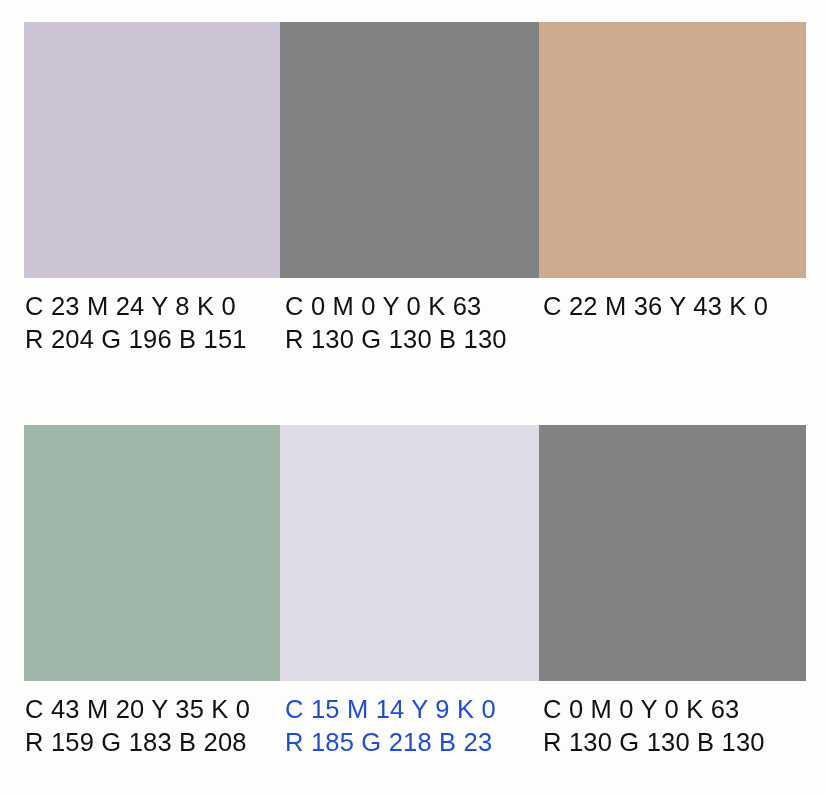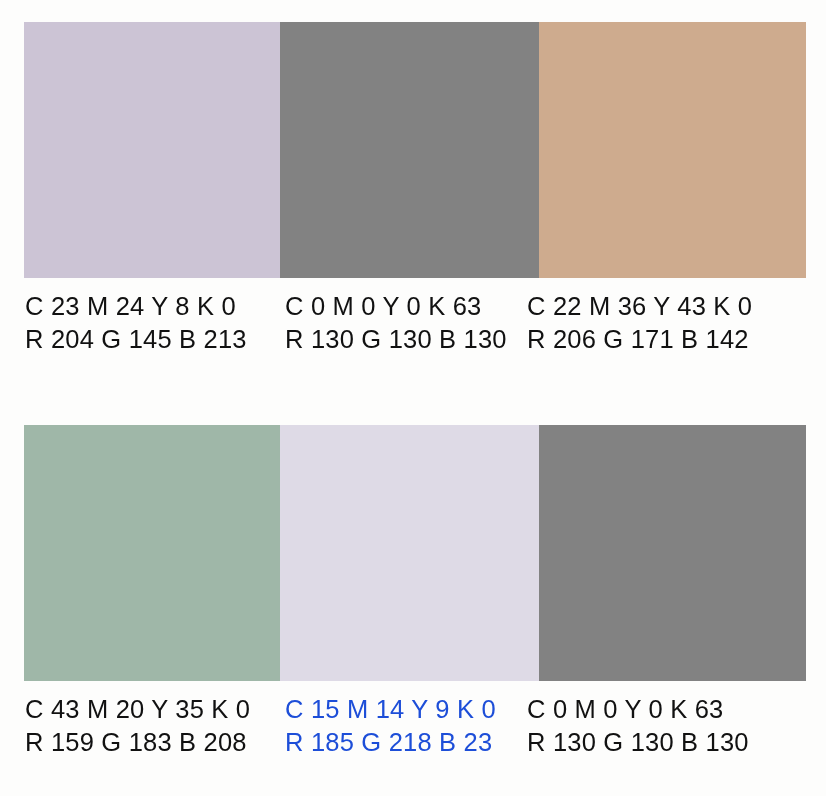--- a/index.html
+++ b/index.html
@@ -58,49 +58,48 @@
     color: #111111;
     font-family: "Liberation Sans", sans-serif;
     font-size: 25.5px;
     line-height: 33px;
     letter-spacing: 0.2px;
     white-space: nowrap;
   }
 
   .label-col-0 { left: 1px; }
   .label-col-1 { left: 261px; }
-  .label-col-2 { left: 503px; }
+  .label-col-2 { left: 519px; }
 
   .label-line {
     display: block;
   }
 </style>
 </head>
 <body style="background: rgb(253, 253, 252);">
 
 <div id="palette-sheet" style="background: rgb(253, 253, 252);">
 
   <div class="palette-row" id="palette-row-1">
     <div class="swatch-strip">
       <div class="swatch swatch-col-0" style="background-color: rgb(204, 196, 213);"></div>
       <div class="swatch swatch-col-1" style="background-color: rgb(130, 130, 130);"></div>
       <div class="swatch swatch-col-2" style="background-color: rgb(206, 171, 142);"></div>
     </div>
     <div class="label-strip">
       <div class="swatch-label label-col-0" style="color: rgb(17, 17, 17);">
         <span class="label-line">C 23 M 24 Y 8 K 0</span>
-        <span class="label-line">R 204 G 145 B 213</span>
+        <span class="label-line">R 204 G 196 B 151</span>
       </div>
       <div class="swatch-label label-col-1" style="color: rgb(17, 17, 17);">
         <span class="label-line">C 0 M 0 Y 0 K 63</span>
         <span class="label-line">R 130 G 130 B 130</span>
       </div>
       <div class="swatch-label label-col-2" style="color: rgb(17, 17, 17);">
         <span class="label-line">C 22 M 36 Y 43 K 0</span>
-        <span class="label-line">R 206 G 171 B 142</span>
       </div>
     </div>
   </div>
 
   <div class="palette-row" id="palette-row-2">
     <div class="swatch-strip">
       <div class="swatch swatch-col-0" style="background-color: rgb(159, 183, 168);"></div>
       <div class="swatch swatch-col-1" style="background-color: rgb(222, 218, 230);"></div>
       <div class="swatch swatch-col-2" style="background-color: rgb(130, 130, 130);"></div>
     </div>

